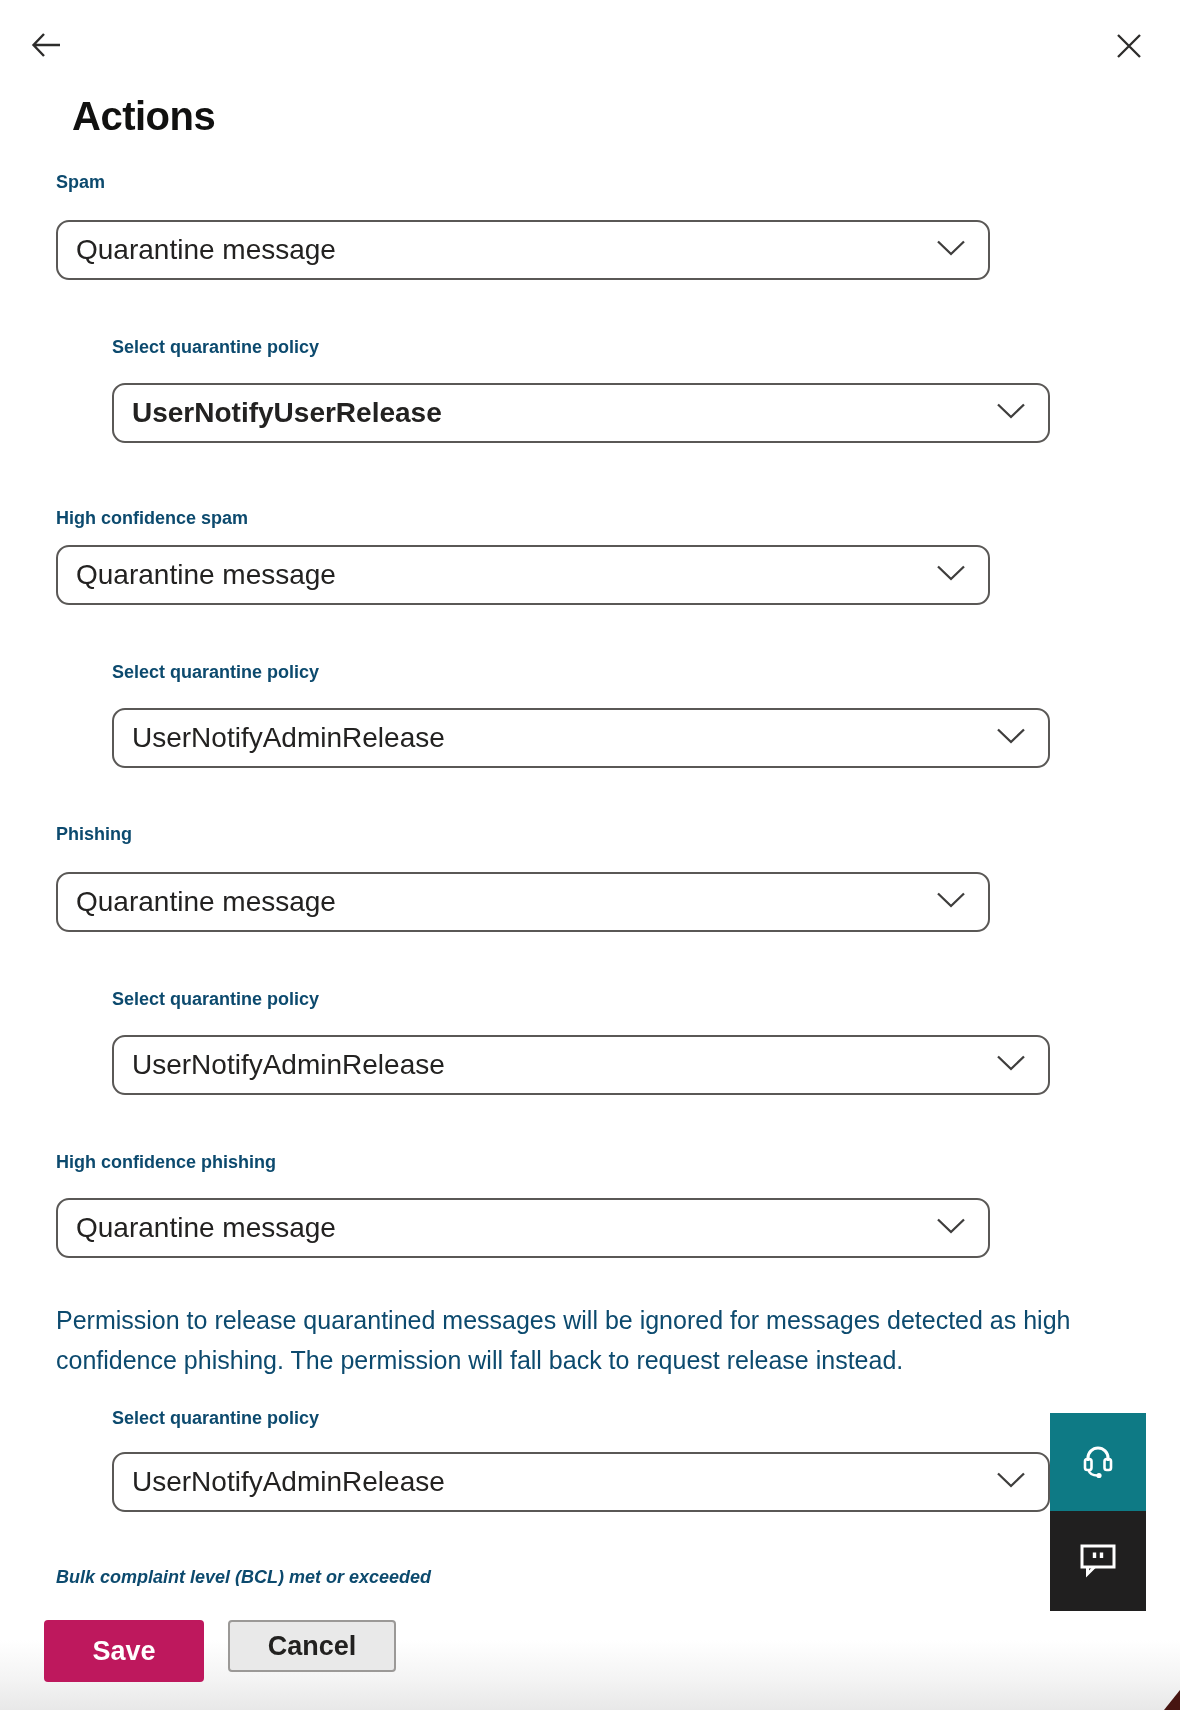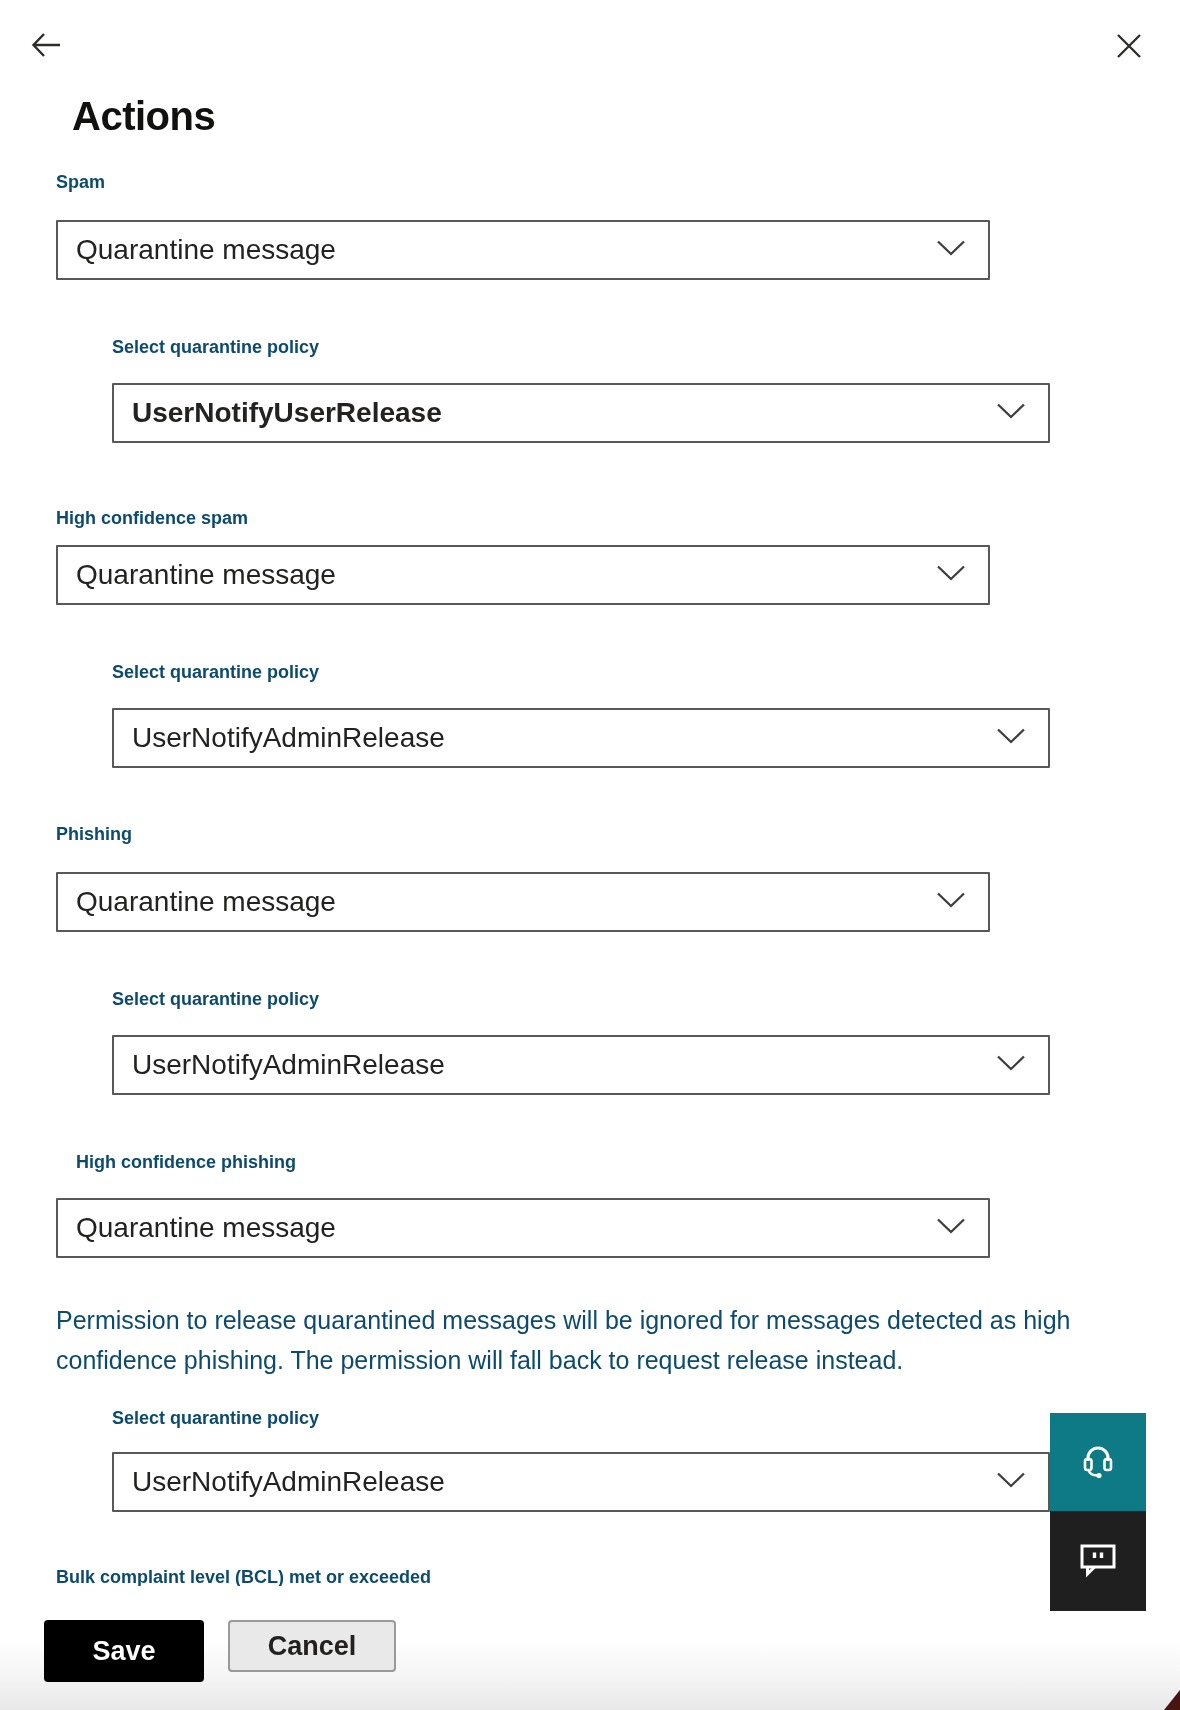--- a/index.html
+++ b/index.html
@@ -8,33 +8,33 @@
   .abs { position:absolute; }
   #stage { position:relative; width:1180px; height:1710px; background:#fff; }
 
   .icon-btn { background:none; border:none; cursor:pointer; padding:0; }
 
   .page-title { font-size:40px; font-weight:700; color:#111110; letter-spacing:-0.5px;margin-left:16px; }
 
   .sec-label { font-size:18px; font-weight:700; color:#0c4a6e; }
 
   .dropdown { display:flex; align-items:center; background:#fff;
-    border:2px solid #5a5856; border-radius:1px; height:60px; padding:0 60px 0 18px;
+    border:2px solid #5a5856; border-radius:13px; height:60px; padding:0 60px 0 18px;
     cursor:pointer; }
   .dropdown .val { font-size:28px; color:#232221; white-space:nowrap; overflow:hidden; }
   .dropdown .chev { position:absolute; right:22px; top:50%; transform:translateY(-50%); }
 
   .note { font-size:25px; line-height:40px; color:#0c4a6e; }
 
   .clipped-label { overflow:hidden; }
 
   .btn { display:flex; align-items:center; justify-content:center;
     font-family:"Liberation Sans", sans-serif; font-size:27px; font-weight:700;
     border-radius:4px; cursor:pointer; }
-  .btn-primary { background:#000000; color:#fff; border:none; }
+  .btn-primary { background:#be185d; color:#fff; border:none; }
   .btn-default { background:#e9e9e9; color:#222120; border:2px solid #9b9997; }
 
   .footer-grad { background:linear-gradient(#ffffff 0%, #f4f4f4 55%, #e8e8e8 100%); }
 
   .side-btn { display:flex; align-items:center; justify-content:center;
     border:none; cursor:pointer; }
   .side-help { background:#0e7a85; }
   .side-feedback { background:#201f1f; }
 
   .corner-artifact { width:16px; height:20px; background:#471511;
@@ -116,21 +116,21 @@
   <div class="sec-label abs" style="left:112px; top:989px;">Select quarantine policy</div>
   <div class="dropdown abs" style="left:112px; top:1035px; width:938px;">
     <span class="val">UserNotifyAdminRelease</span>
     <span class="chev">
       <svg width="30" height="17" viewBox="0 0 30 17">
           <path d="M2 2 L15 14.5 L28 2" fill="none" stroke="#3f3e3d" stroke-width="2.3"></path>
         </svg>
     </span>
   </div>
 
-  <div class="sec-label abs" style="left:56px; top:1152px;margin-left:20px;">High confidence phishing</div>
+  <div class="sec-label abs" style="left:56px; top:1152px;">High confidence phishing</div>
   <div class="dropdown abs" style="left:56px; top:1198px; width:934px;">
     <span class="val">Quarantine message</span>
     <span class="chev">
       <svg width="30" height="17" viewBox="0 0 30 17">
           <path d="M2 2 L15 14.5 L28 2" fill="none" stroke="#3f3e3d" stroke-width="2.3"></path>
         </svg>
     </span>
   </div>
 
   <div class="note abs" style="left:56px; top:1300px; width:1045px;">Permission to release quarantined messages will be ignored for messages detected as high confidence phishing. The permission will fall back to request release instead.</div>
@@ -139,21 +139,21 @@
   <div class="dropdown abs" style="left:112px; top:1452px; width:938px;">
     <span class="val">UserNotifyAdminRelease</span>
     <span class="chev">
       <svg width="30" height="17" viewBox="0 0 30 17">
           <path d="M2 2 L15 14.5 L28 2" fill="none" stroke="#3f3e3d" stroke-width="2.3"></path>
         </svg>
     </span>
   </div>
 
   <div class="clipped-label abs" style="left:56px; top:1560px; width:720px; height:26px;">
-    <span class="sec-label" style="line-height:34px;">Bulk complaint level (BCL) met or exceeded</span>
+    <span class="sec-label" style="line-height:34px;font-style:italic;">Bulk complaint level (BCL) met or exceeded</span>
   </div>
 
   <div class="footer-grad abs" style="left:0; top:1640px; width:1180px; height:70px;"></div>
 
   <button class="btn btn-primary abs" style="left:44px; top:1620px; width:160px; height:62px;">Save</button>
   <button class="btn btn-default abs" style="left:228px; top:1620px; width:168px; height:52px;">Cancel</button>
 
   <button class="side-btn side-help abs" style="left:1050px; top:1413px; width:96px; height:98px;">
     <span>
       <svg width="48" height="48" viewBox="0 0 48 48">

